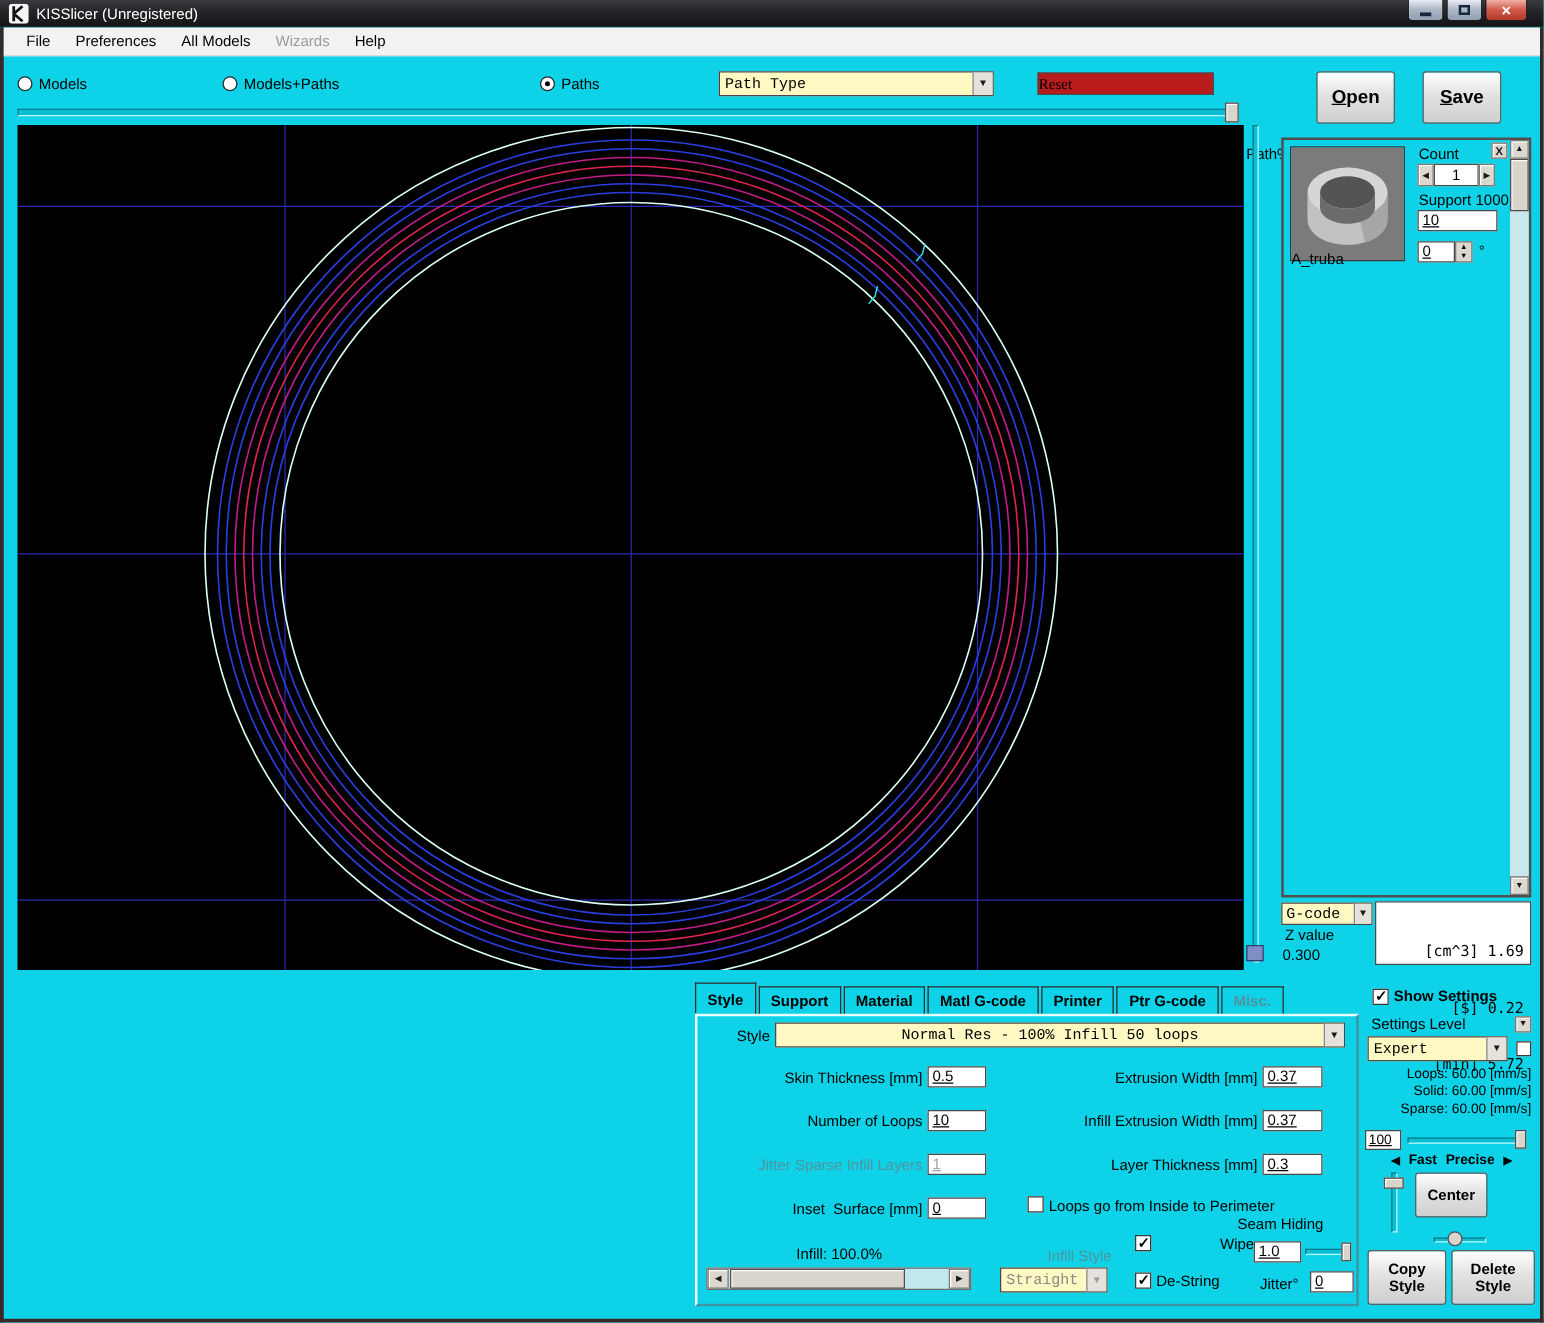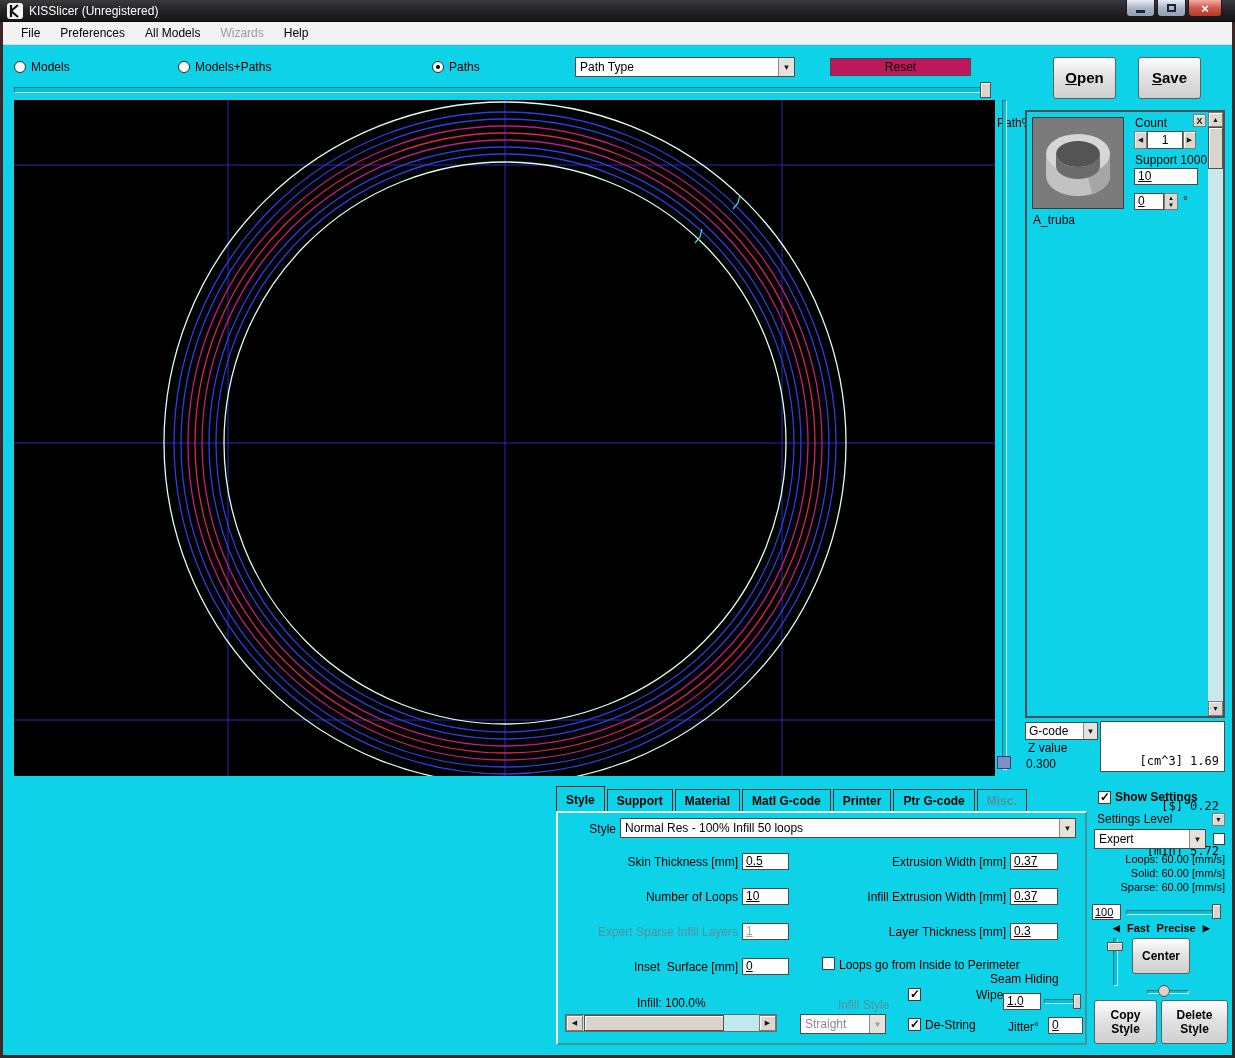--- a/index.html
+++ b/index.html
@@ -17,30 +17,30 @@
   .wbtn{position:absolute;top:0;height:17px;border:1px solid #1c1c1c;border-top:none;
     border-radius:0 0 4px 4px;display:flex;align-items:center;justify-content:center;
     background:linear-gradient(#e8edf4,#aab4c4 50%,#93a0b4);}
   .wbtn.close{background:linear-gradient(#f0b0a4,#d2574a 50%,#b03a2c);}
   .menubar{position:absolute;left:3px;top:22px;width:1229px;height:23px;background:#F2F2F2;
     border-bottom:1px solid #d8d8d8;display:flex;align-items:center;padding-left:8px;}
   .mitem{padding:3px 10px;}
   
   .input{position:absolute;background:#fff;border:1px solid #4a4a4a;padding:1px 3px;
     line-height:13px;font-size:12px;white-space:pre;overflow:hidden;text-decoration:underline;}
-  .dd{position:absolute;background:#ffffff;border:1px solid #4a4a4a;display:flex;align-items:stretch;}
+  .dd{position:absolute;background:#fef9c3;border:1px solid #4a4a4a;display:flex;align-items:stretch;font-family:Liberation Mono, monospace;}
   .dd .txt{flex:1;padding:2px 4px;white-space:nowrap;overflow:hidden;}
   .dd .arw{width:16px;background:#E5E2DC;border-left:1px solid #8a8a8a;display:flex;
     align-items:center;justify-content:center;font-size:8px;color:#1a1a1a;}
   .dd.ddis{color:#8a8a8a;}
   .btn{position:absolute;background:linear-gradient(#ffffff,#e2e2e2 45%,#cfcfcf);
     border:1px solid #5f5f5f;border-radius:3px;display:flex;flex-direction:column;
     align-items:center;justify-content:center;font-weight:700;line-height:14px;}
-  .flat{position:absolute;background:#be185d;border:1px solid #4a4a4a;display:flex;
-    align-items:center;justify-content:center;}
+  .flat{position:absolute;background:#b91c1c;border:1px solid #4a4a4a;display:flex;
+    align-items:center;font-family:Liberation Serif, serif;}
   .cb{position:absolute;width:13px;height:13px;background:#fff;border:1px solid #3a3a3a;}
   .cb.on::after{content:"✓";position:absolute;left:1px;top:-2px;font-size:12px;font-weight:700;color:#000;}
   .radio{position:absolute;display:flex;align-items:center;gap:5px;}
   .radio .dotbox{width:12px;height:12px;border-radius:50%;background:#fff;border:1px solid #2a2a2a;position:relative;}
   .radio.sel .dotbox::after{content:"";position:absolute;left:3px;top:3px;width:4px;height:4px;border-radius:50%;background:#000;}
   .track{position:absolute;background:#0ABFD4;border:1px solid;border-color:#067A88 #BFFCFF #BFFCFF #067A88;}
   .thumb{position:absolute;background:#D9D5CD;border:1px solid #4f4f4f;box-shadow:inset 1px 1px 0 #fff;}
   .sbtn{position:absolute;background:#DCD8D0;border:1px solid #7a7a7a;box-shadow:inset 1px 1px 0 #fff;
     display:flex;align-items:center;justify-content:center;font-size:7px;color:#1a1a1a;}
   .statbox{position:absolute;background:#fff;border:1px solid #4a4a4a;
@@ -174,21 +174,21 @@
       <div class="sbtn" style="position:static;width:13px;height:18px;">▶</div>
     </div>
     <span class="lbl" style="left:108px;top:41px;">Support 1000</span>
     <div class="input" style="left:107px;top:56px;width:64px;height:17px;">10</div>
     <div class="input" style="left:107px;top:81px;width:30px;height:17px;">0</div>
     <div class="abs" style="left:137px;top:81px;width:14px;height:17px;background:#DCD8D0;border:1px solid #7a7a7a;font-size:6px;display:flex;flex-direction:column;align-items:center;justify-content:center;line-height:7px;">
       <span>▲</span>
         <span>▼</span>
     </div>
     <span class="lbl" style="left:156px;top:82px;">°</span>
-    <span class="lbl" style="left:6px;top:101px;">A_truba</span>
+    <span class="lbl" style="left:6px;top:88px;">A_truba</span>
   </div>
 
   <div class="dd" style="left:1025px;top:722px;width:73px;height:18px;">
     <span class="txt" style="padding:1px 3px;">G-code</span>
     <span class="arw" style="width:14px;">▼</span>
   </div>
   <span class="lbl" style="left:1028px;top:741px;">Z value</span>
   <span class="lbl" style="left:1026px;top:757px;">0.300</span>
   <div class="statbox" style="left:1100px;top:721px;width:125px;height:51px;">
     <div>[cm^3] 1.69</div>
@@ -202,36 +202,36 @@
     <div class="tab">Material</div>
     <div class="tab">Matl G-code</div>
     <div class="tab">Printer</div>
     <div class="tab">Ptr G-code</div>
     <div class="tab dis">Misc.</div>
   </div>
 
   <div class="panel" style="left:556px;top:811px;width:531px;height:234px;"></div>
 
   <span class="lbl" style="left:566px;top:822px;width:50px;text-align:right;">Style</span>
-  <div class="dd" style="left:620px;top:818px;width:456px;height:20px;">
+  <div class="dd" style="left:620px;top:818px;width:456px;height:20px;text-align:center;">
     <span class="txt">Normal Res - 100% Infill 50 loops</span>
     <span class="arw">▼</span>
   </div>
 
   <span class="lbl" style="left:568px;top:855px;width:170px;text-align:right;">Skin Thickness [mm]</span>
   <div class="input" style="left:742px;top:853px;width:47px;height:17px;">0.5</div>
   <span class="lbl" style="left:836px;top:855px;width:170px;text-align:right;">Extrusion Width [mm]</span>
   <div class="input" style="left:1010px;top:853px;width:48px;height:17px;">0.37</div>
 
   <span class="lbl" style="left:568px;top:890px;width:170px;text-align:right;">Number of Loops</span>
   <div class="input" style="left:742px;top:888px;width:47px;height:17px;">10</div>
   <span class="lbl" style="left:826px;top:890px;width:180px;text-align:right;">Infill Extrusion Width [mm]</span>
   <div class="input" style="left:1010px;top:888px;width:48px;height:17px;">0.37</div>
 
-  <span class="lbl dis" style="left:558px;top:925px;width:180px;text-align:right;">Expert Sparse Infill Layers</span>
+  <span class="lbl dis" style="left:558px;top:925px;width:180px;text-align:right;">Jitter Sparse Infill Layers</span>
   <div class="input" style="left:742px;top:923px;width:47px;height:17px;color:#9aa4a6;">1</div>
   <span class="lbl" style="left:836px;top:925px;width:170px;text-align:right;">Layer Thickness [mm]</span>
   <div class="input" style="left:1010px;top:923px;width:48px;height:17px;">0.3</div>
 
   <span class="lbl" style="left:568px;top:960px;width:170px;text-align:right;">Inset  Surface [mm]</span>
   <div class="input" style="left:742px;top:958px;width:47px;height:17px;">0</div>
   <span class="cb" style="left:822px;top:957px;"></span>
   <span class="lbl" style="left:839px;top:958px;">Loops go from Inside to Perimeter</span>
 
   <span class="lbl" style="left:990px;top:972px;text-align:right;">Seam Hiding</span>

